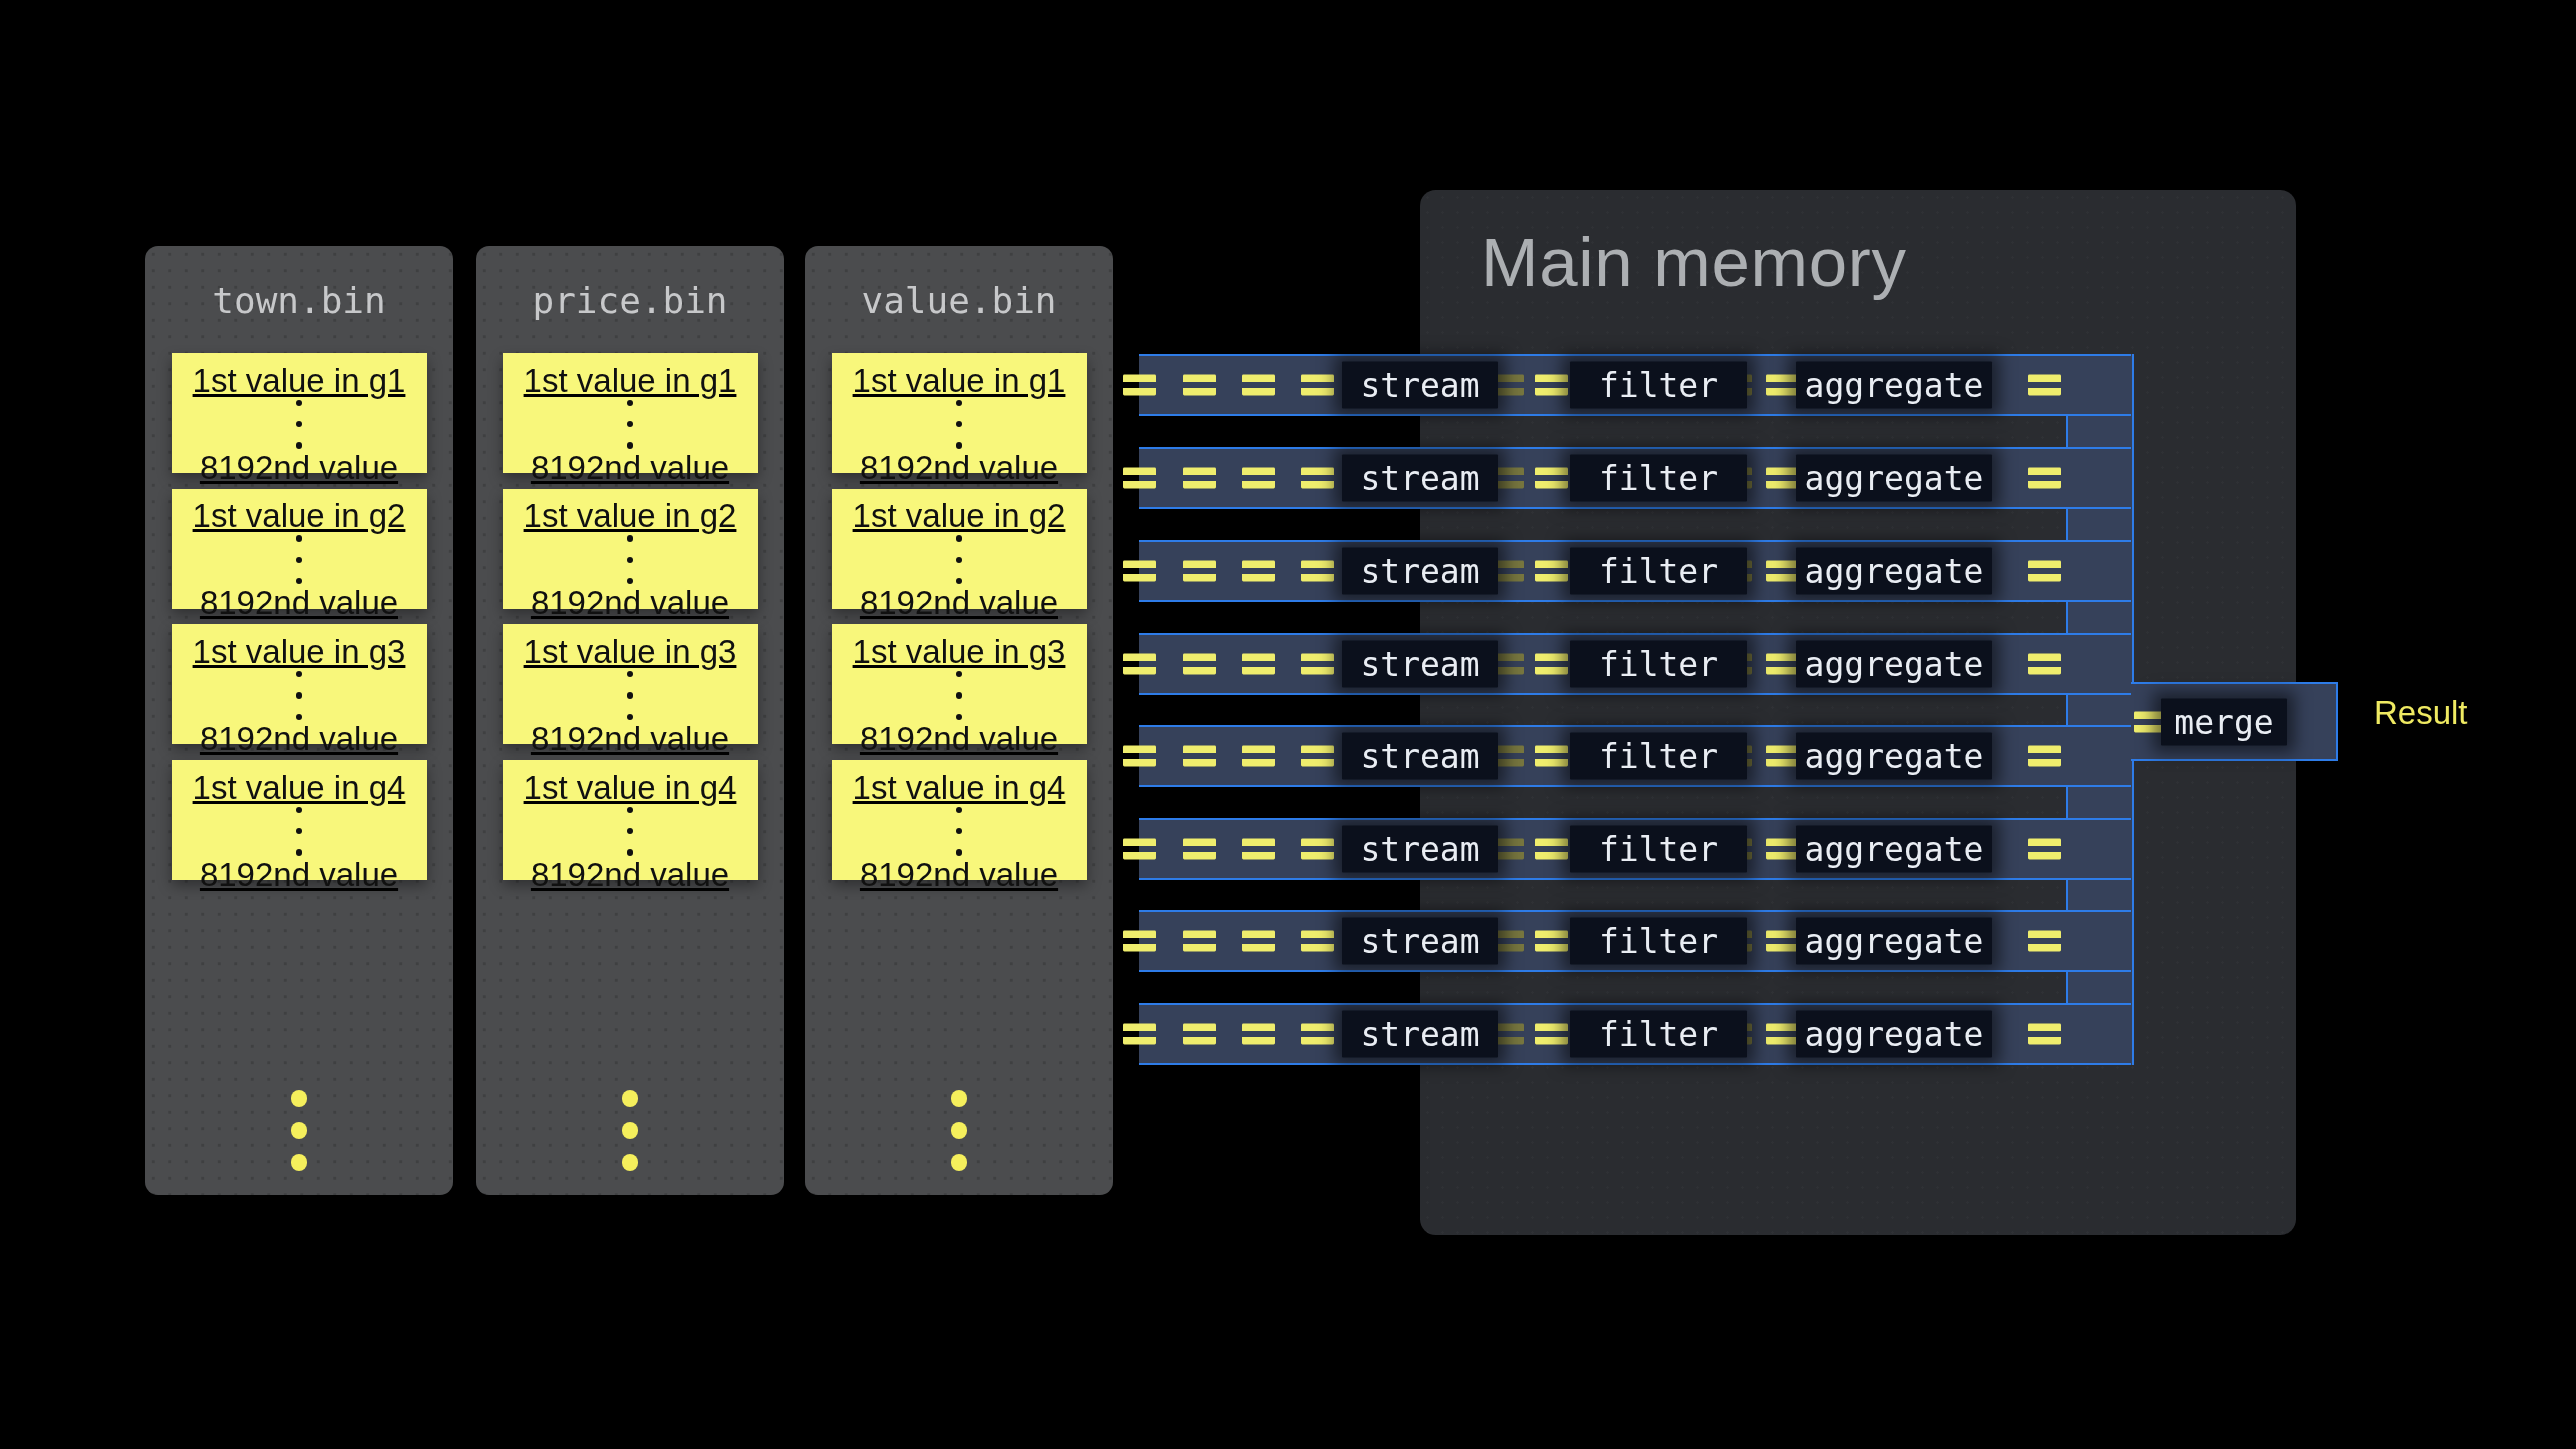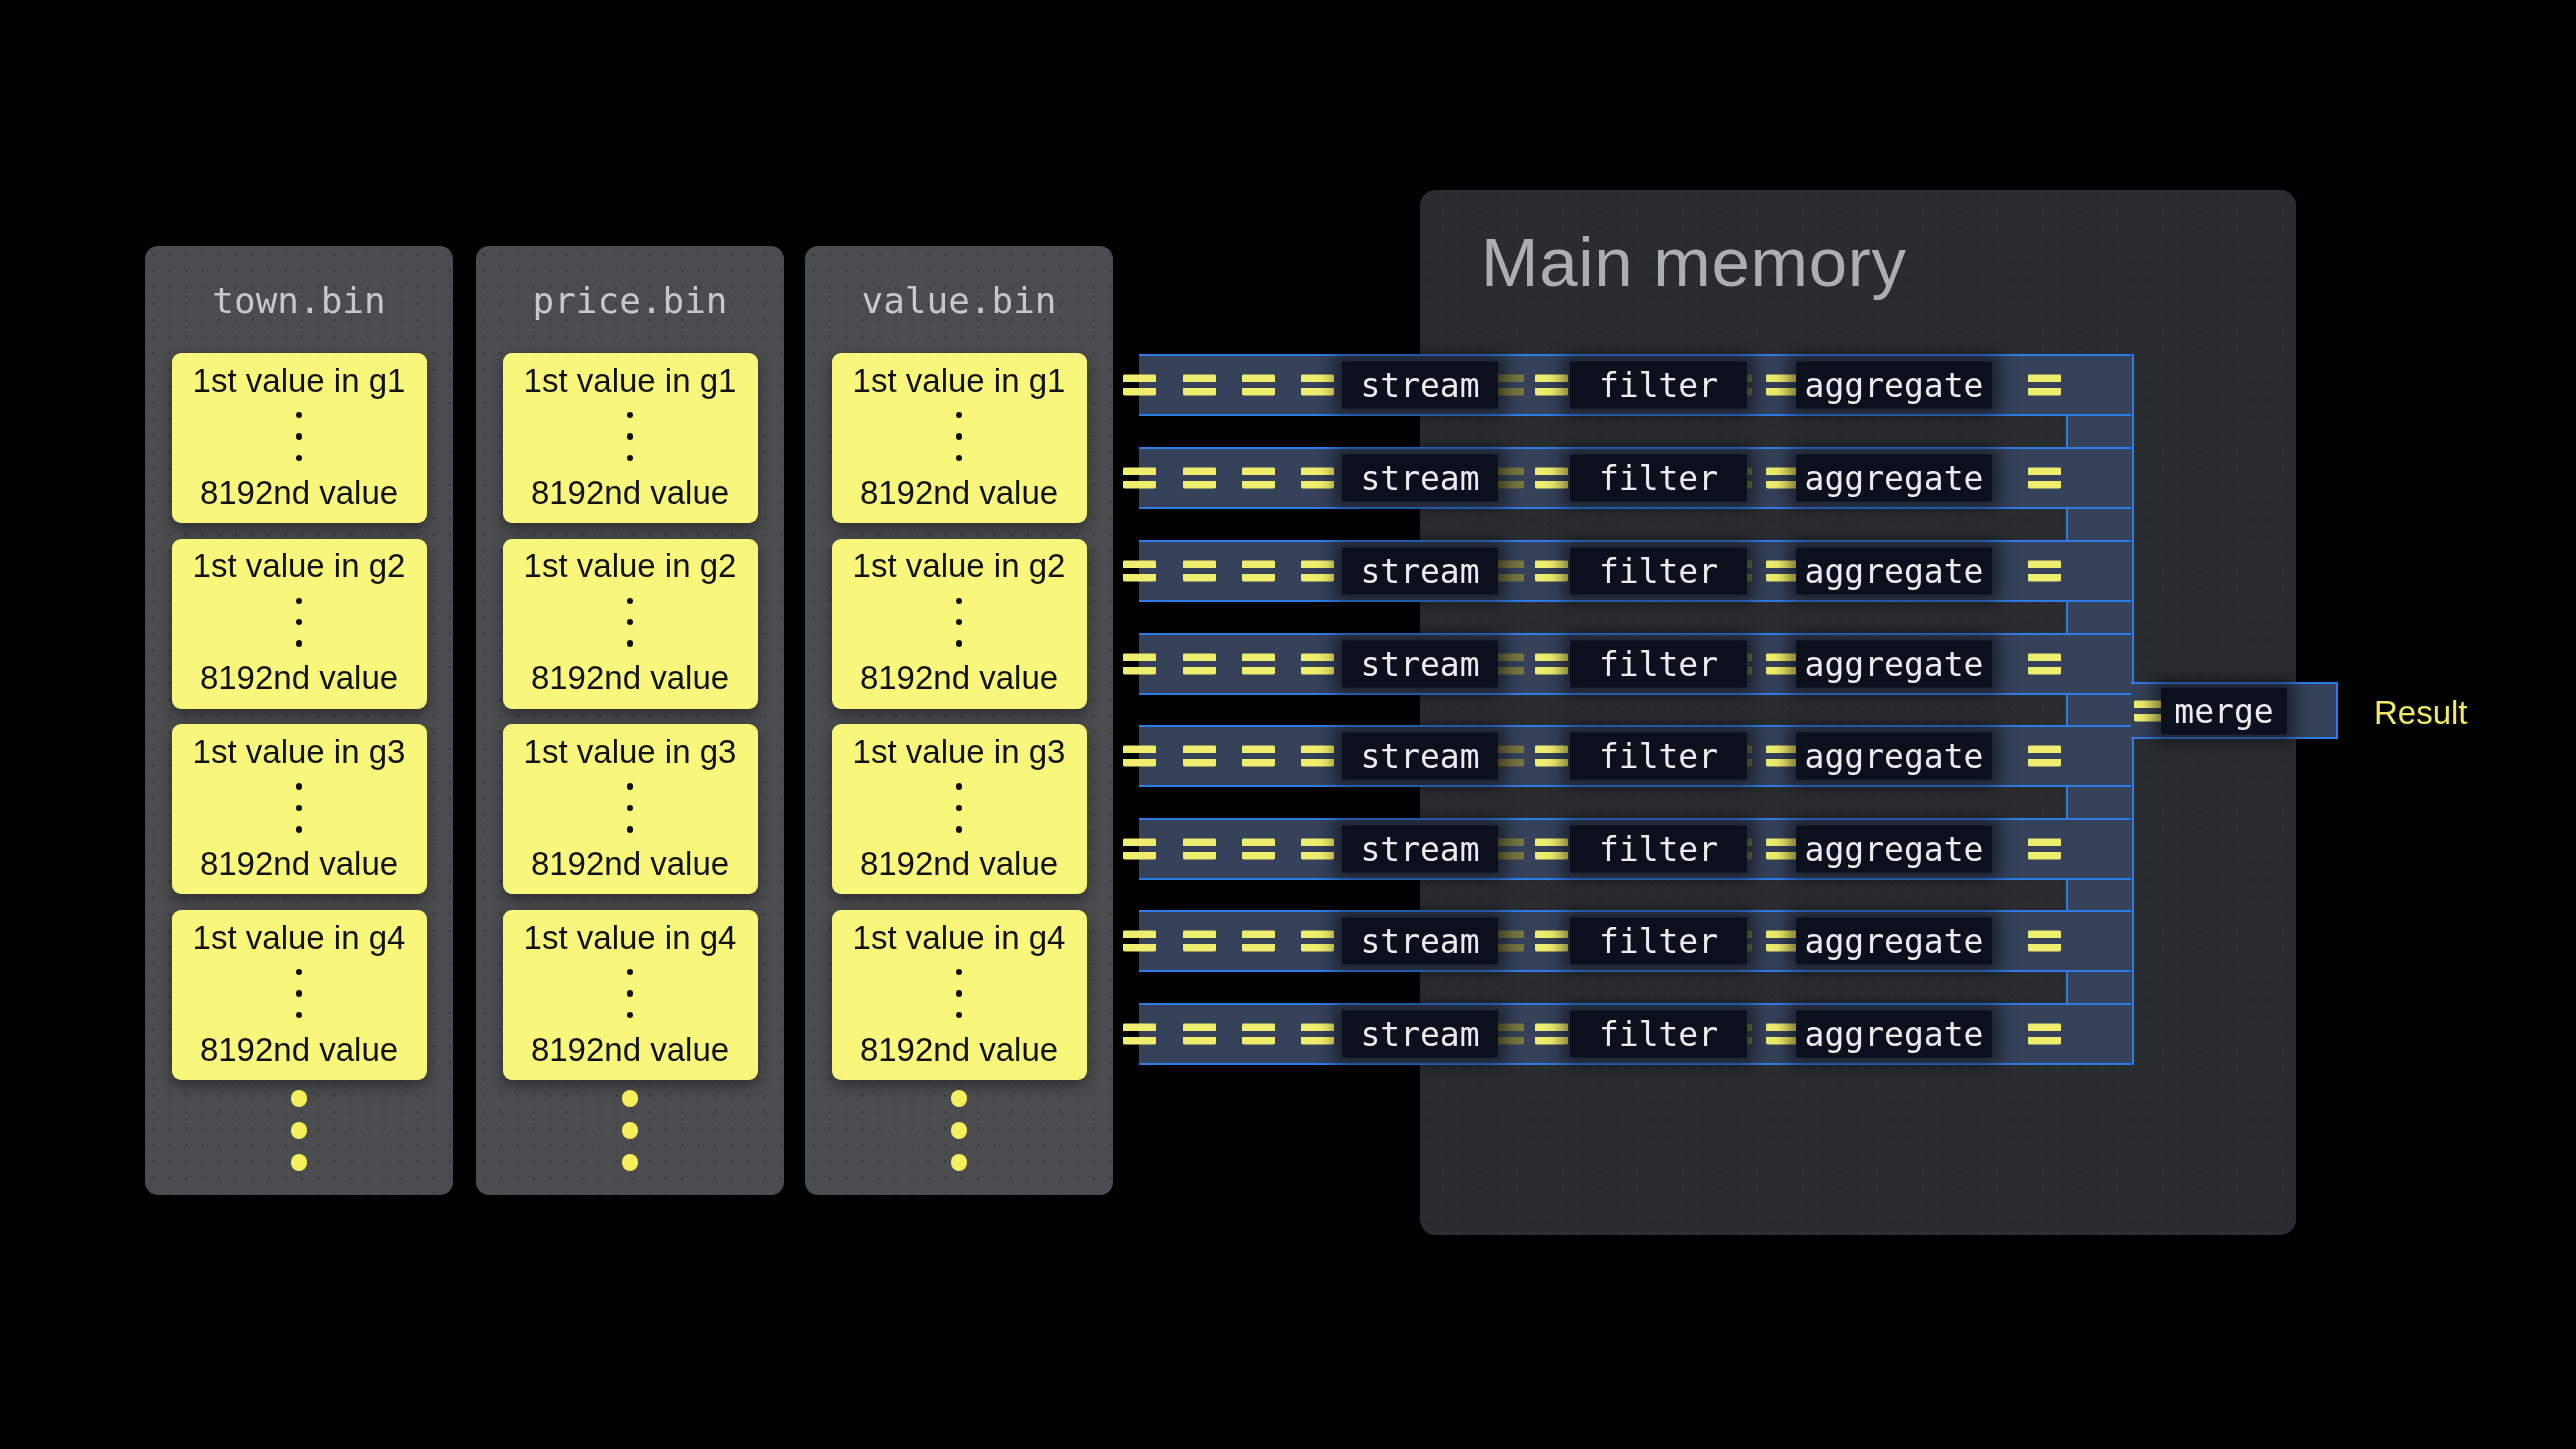--- a/index.html
+++ b/index.html
@@ -17,35 +17,35 @@
   
   .fpanel{position:absolute;top:246px;width:308px;height:949px;background-color:#4B4C4E;
           border-radius:13px;
           background-image:radial-gradient(rgba(0,0,0,0.16) 1.4px,transparent 1.7px);
           background-size:16.5px 16.5px;}
   .fp-0{left:145px}.fp-1{left:476px}.fp-2{left:805px}
   .ftitle{position:absolute;top:34px;left:0;width:100%;text-align:center;
           font-family:"DejaVu Sans Mono",monospace;font-size:36px;color:#C7C8CA;}
   .blocks{position:absolute;top:107px;left:26.5px;right:26.5px;display:flex;
           flex-direction:column;gap:15.7px;}
-  .vblock{height:170px;background:#F8F77B;border-radius:9px;box-sizing:border-box;
+  .vblock{height:120px;background:#F8F77B;border-radius:0;box-sizing:border-box;
           box-shadow:0 5.7px 13px rgba(0,0,0,0.38);
           display:flex;flex-direction:column;align-items:center;justify-content:space-between;
-          padding:8.6px 4.3px 11.4px;}
+          padding:8.6px 4.3px 11.4px;text-decoration:underline;}
   .vtop,.vbot{font-size:33px;color:#101010;white-space:nowrap;}
   .vdots{display:flex;flex-direction:column;gap:15px;}
   .vdots i{width:6.4px;height:6.4px;border-radius:50%;background:#101010;}
   .fdots{position:absolute;top:844px;left:0;width:100%;display:flex;flex-direction:column;
          align-items:center;gap:15.7px;}
   .fdots i{width:16.5px;height:16.5px;border-radius:50%;background:#F5EF5C;}
 
   
   .band{position:absolute;left:2066px;top:354px;width:68px;height:711px;box-sizing:border-box;
         background:#36415A;border-left:2.9px solid #2E7CE8;border-right:2.9px solid #2E7CE8;}
-  .stub{position:absolute;left:2128px;top:682px;width:210px;height:57px;box-sizing:border-box;
+  .stub{position:absolute;left:2128px;top:682px;width:210px;height:79px;box-sizing:border-box;
         background:#36415A;border:2.9px solid #2E7CE8;border-left:none;}
   .prow{position:absolute;left:1139px;width:992px;height:62px;box-sizing:border-box;
         background:#36415A;border-top:2.9px solid #2E7CE8;border-bottom:2.9px solid #2E7CE8;}
   .rows .prow:nth-child(1){top:354px}
   .rows .prow:nth-child(2){top:447px}
   .rows .prow:nth-child(3){top:540px}
   .rows .prow:nth-child(4){top:633px}
   .rows .prow:nth-child(5){top:725px}
   .rows .prow:nth-child(6){top:818px}
   .rows .prow:nth-child(7){top:910px}

